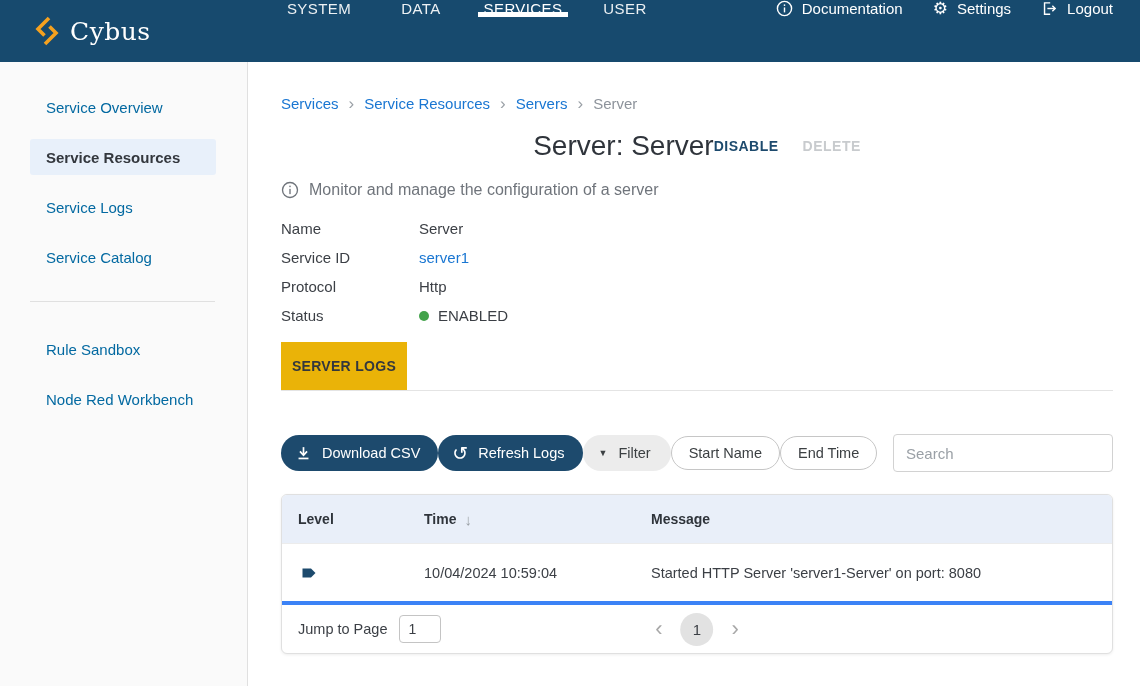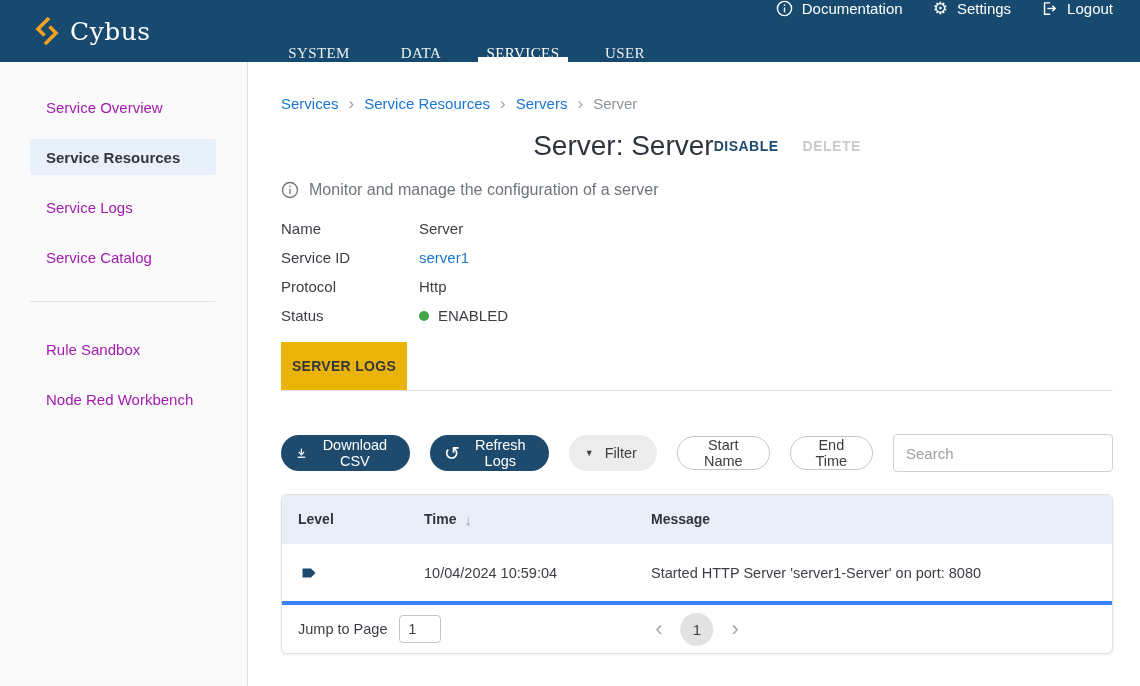--- a/index.html
+++ b/index.html
@@ -6,21 +6,21 @@
   html, body { width: 1140px; height: 686px; overflow: hidden; }
   body { font-family: "Liberation Sans", sans-serif; background: #ffffff; color: #3c4043; }
 
   
   .navbar {
     height: 62px; background: #174a6e; display: flex; align-items: stretch;
   }
   .logo { display: flex; align-items: center; gap: 10px; padding-left: 34px; width: 274px; }
   .logo-mark { width: 26px; height: 30px; }
   .logo-text { font-family: "DejaVu Serif", serif; font-size: 25px; color: #ffffff; letter-spacing: 0.5px; }
-  .nav-tabs { display: flex; align-items: flex-end; gap: 12px; font-family: Liberation Serif, serif; }
+  .nav-tabs { display: flex; align-items: flex-start; gap: 12px; }
   .nav-tab {
     width: 90px; display: flex; align-items: center; justify-content: center;
     color: rgba(255,255,255,0.92); font-size: 15px; letter-spacing: 0.4px;
     position: relative; cursor: pointer;
   }
   .nav-tab.active { color: #ffffff; }
   .nav-tab.active::after {
     content: ""; position: absolute; left: 0; right: 0; bottom: 0; height: 5px; background: #ffffff;
   }
   .nav-utils { margin-left: auto; display: flex; align-items: flex-start; gap: 30px; padding-right: 27px; }
@@ -29,21 +29,21 @@
   .gear-glyph { font-size: 17px; line-height: 1; }
 
   
   .layout { display: flex; height: 624px; }
 
   
   .sidebar { width: 248px; background: #fafafa; border-right: 1px solid #e0e0e0; padding-top: 20px; flex: none; }
   .side-item { height: 50px; display: flex; align-items: center; cursor: pointer; }
   .side-item-inner {
     margin-left: 30px; width: 186px; height: 36px; display: flex; align-items: center;
-    padding-left: 16px; border-radius: 3px; font-size: 15px; color: #a21caf;
+    padding-left: 16px; border-radius: 3px; font-size: 15px; color: #0369a1;
   }
   .side-item.active .side-item-inner { background: #e8f0fa; font-weight: 700; color: #33373d; }
   .side-divider { height: 1px; background: #e0e0e0; margin: 19px 32px 22px 30px; }
 
   
   .main { flex: 1; padding: 33px 27px 0 33px; }
 
   .breadcrumb { display: flex; align-items: center; gap: 10px; font-size: 15px; }
   .crumb-link { color: #1976d2; cursor: pointer; }
   .crumb-sep { color: #9aa0a6; font-size: 17px; line-height: 1; }
@@ -65,21 +65,21 @@
   .detail-value.link { color: #1976d2; cursor: pointer; }
   .status-dot { width: 10px; height: 10px; border-radius: 50%; background: #43a34b; margin-right: 9px; }
 
   
   .section-tabs { margin-top: 12px; display: flex; border-bottom: 1px solid #e4e4e4; }
   .section-tab { height: 48px; display: flex; align-items: center; justify-content: center; font-size: 14px; font-weight: 700; letter-spacing: 0.3px; cursor: pointer; }
   .section-tab.active { width: 126px; background: #eab308; color: #33373d; }
   .section-tab.inactive { width: 88px; color: #1d4a6d; }
 
   
-  .toolbar { margin-top: 43px; display: flex; align-items: center; gap: 20px; }
+  .toolbar { margin-top: 43px; display: flex; align-items: center; gap: 0; }
   .pill { height: 36px; border-radius: 18px; display: flex; align-items: center; border: none; font-family: inherit; font-size: 14.5px; cursor: pointer; }
   .pill-navy { background: #1d4a6d; color: #ffffff; padding: 0 18px 0 14px; gap: 10px; }
   .pill-navy .refresh-glyph { font-size: 19px; line-height: 1; }
   .pill-gray { background: #ececec; color: #3c4043; padding: 0 20px 0 16px; gap: 11px; }
   .caret-down { font-size: 9px; color: #3c4043; }
   .pill-outline { height: 34px; border-radius: 17px; background: #ffffff; border: 1px solid #c6c6c6; color: #3c4043; padding: 0 17px; }
   .search-box { margin-left: auto; width: 220px; height: 38px; border: 1px solid #d2d2d2; border-radius: 4px; display: flex; align-items: center; padding: 0 12px; background: #fff; }
   .search-box input { border: none; outline: none; flex: 1; font-family: inherit; font-size: 15px; color: #3c4043; background: transparent; }
   .search-box input::placeholder { color: #9aa0a6; }
 

